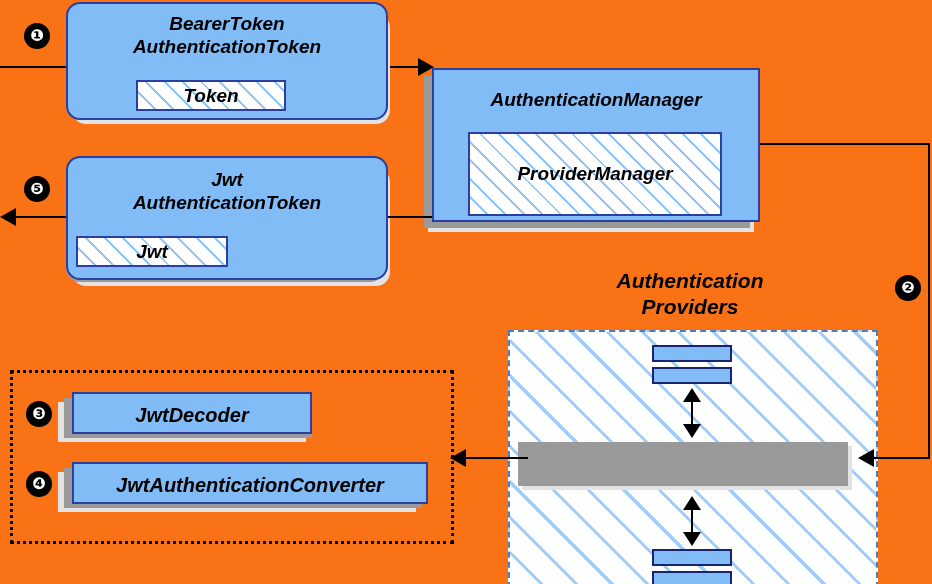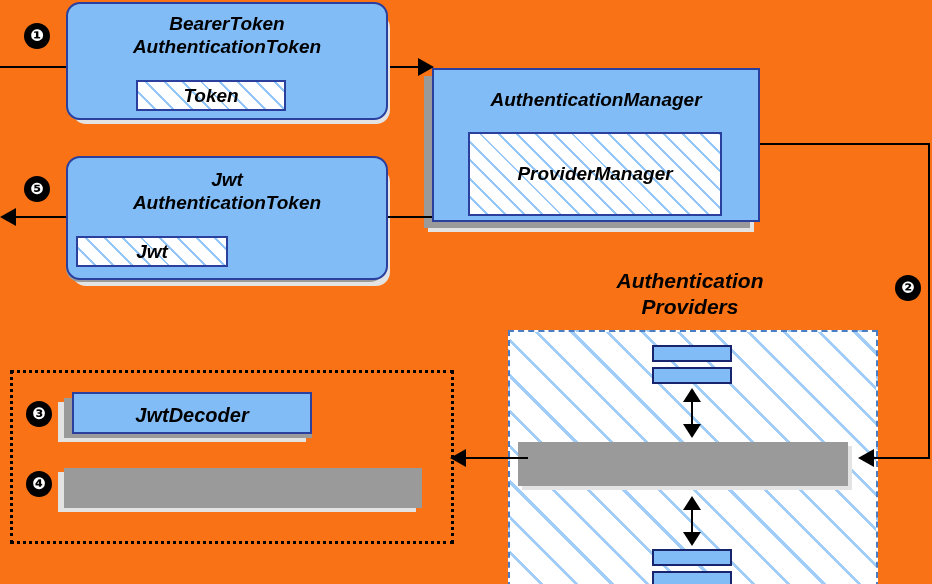--- a/index.html
+++ b/index.html
@@ -223,15 +223,18 @@
 
   <div class="shadow-light" style="left:58px;top:402px;width:248px;height:40px;"></div>
   <div class="shadow-dark" style="left:64px;top:398px;width:248px;height:40px;"></div>
   <div class="node" id="jwt-decoder-node" style="left:72px;top:392px;width:240px;height:42px;">
     <div class="title" style="top:9px;font-size:20px;line-height:24px;">JwtDecoder</div>
   </div>
   <div class="badge" style="left:26px;top:401px;">❸</div>
 
   <div class="shadow-light" style="left:58px;top:472px;width:358px;height:40px;"></div>
   <div class="shadow-dark" style="left:64px;top:468px;width:358px;height:40px;"></div>
+  <div class="node" id="jwt-converter-node" style="left:72px;top:462px;width:356px;height:42px;">
+    <div class="title" style="top:9px;font-size:20px;line-height:24px;">JwtAuthenticationConverter</div>
+  </div>
   <div class="badge" style="left:26px;top:471px;">❹</div>
 
 </div>
 
 </body></html>

